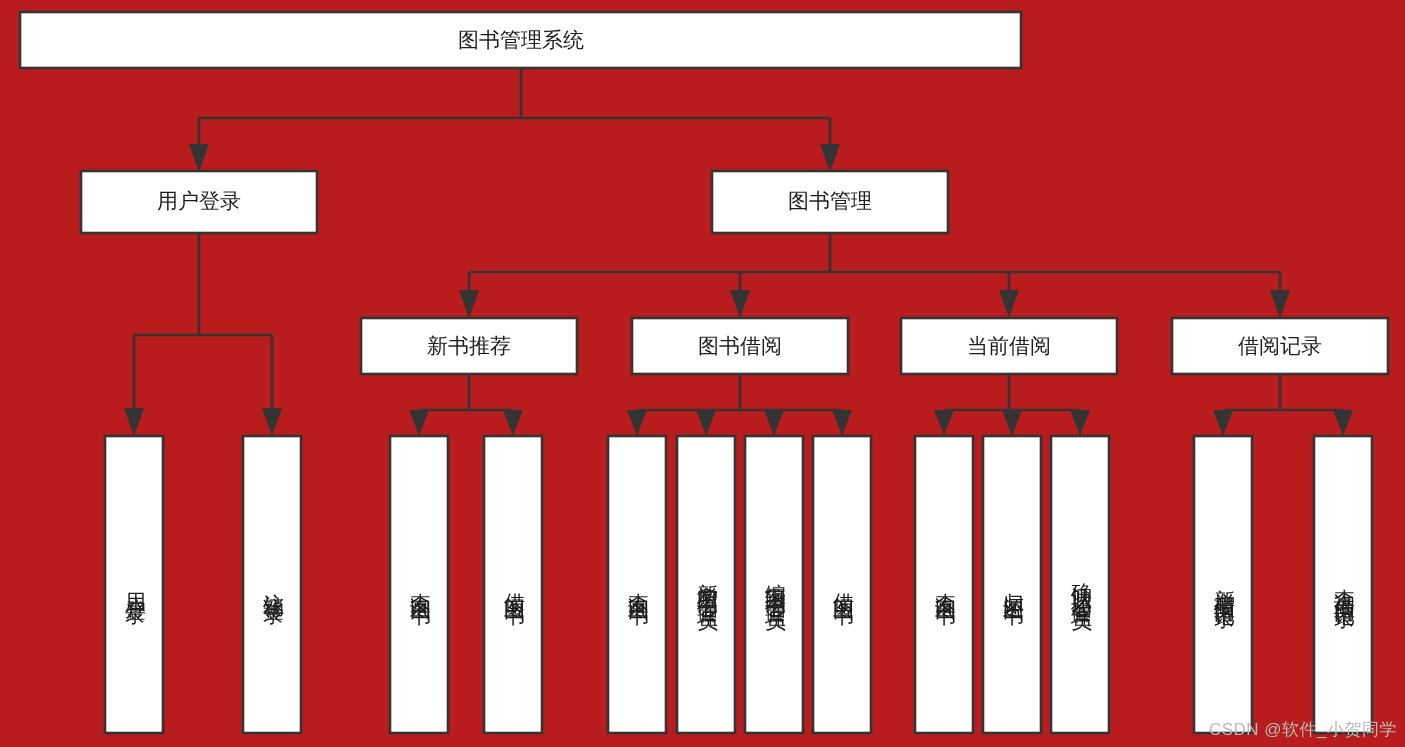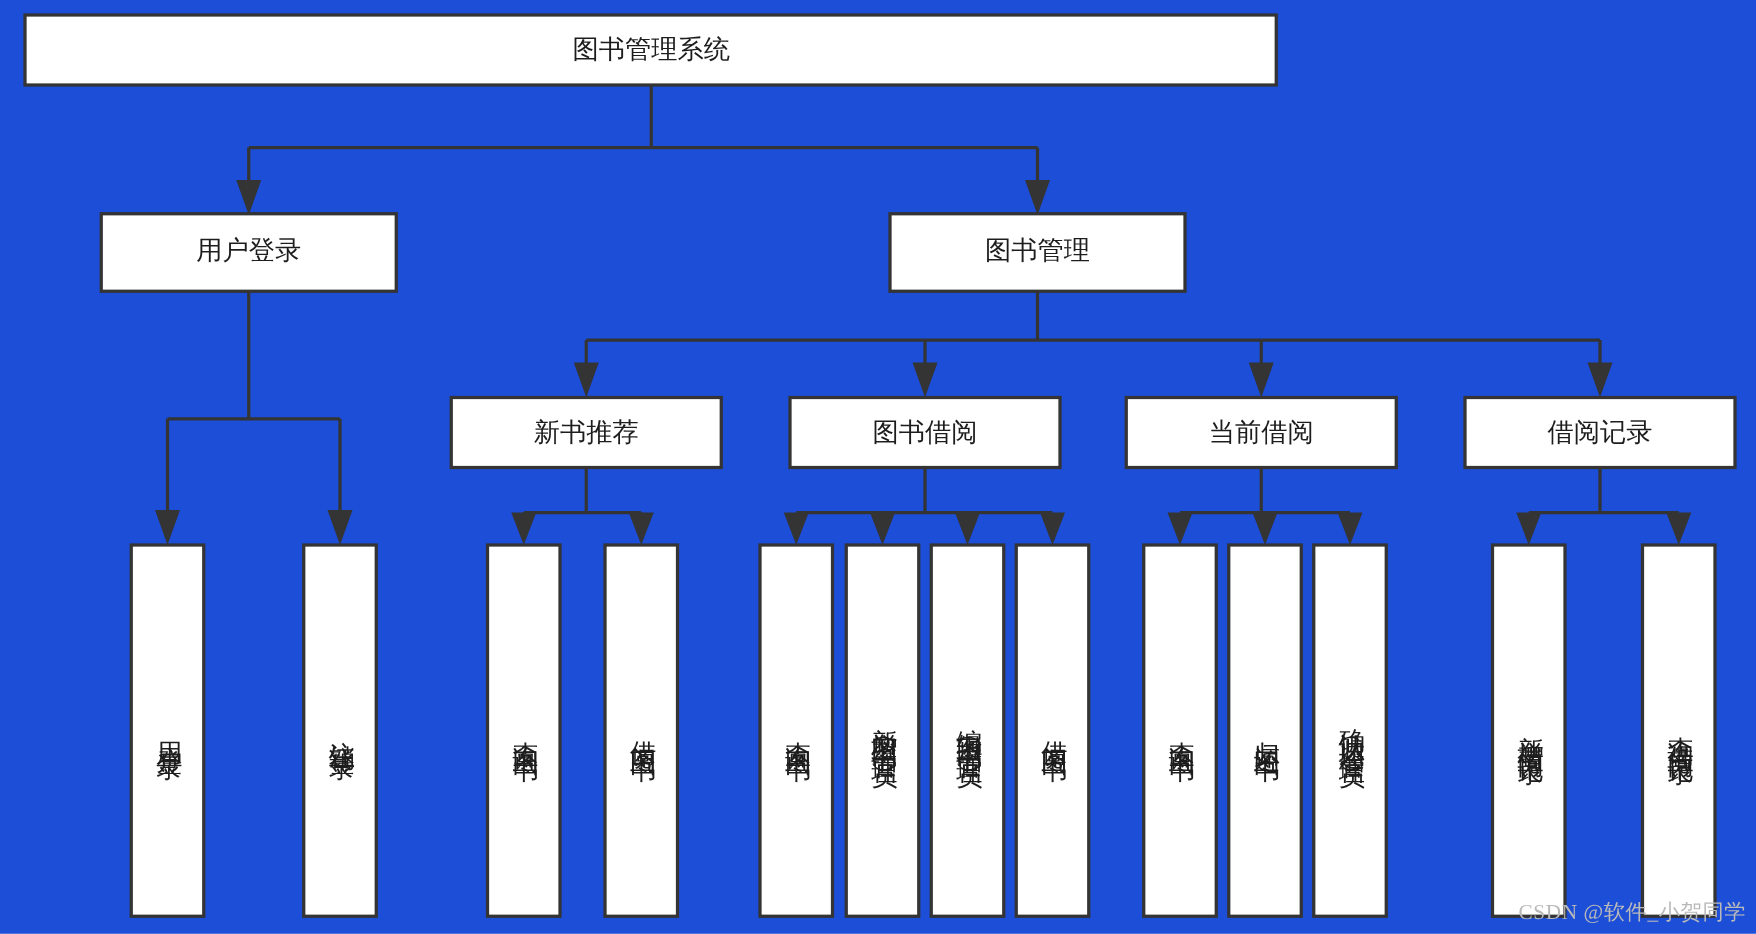--- a/index.html
+++ b/index.html
@@ -11,21 +11,21 @@
     width: 1405px;
     height: 747px;
     font-family: "Liberation Sans", "DejaVu Sans", sans-serif;
     overflow: hidden;
     position: relative;
   }
   #diagram-root {
     position: relative;
     width: 1405px;
     height: 747px;
-    background: #1d4ed8;
+    background: #b91c1c;
   }
   svg.chart-canvas {
     position: absolute;
     left: 0;
     top: 0;
     width: 1405px;
     height: 747px;
     display: block;
   }
   .node-box {
@@ -57,21 +57,21 @@
     fill: #1d1d1d;
     text-anchor: middle;
     dominant-baseline: middle;
     writing-mode: vertical-rl;
     letter-spacing: 4px;
   }
   .watermark-text {
     position: absolute;
     right: 8px;
     bottom: 6px;
-    font-family: Liberation Serif, serif;
+    font-family: Liberation Sans, sans-serif;
     font-size: 17px;
     color: #b9b9b9;
     letter-spacing: 0.5px;
     pointer-events: none;
     user-select: none;
   }
 </style>
 </head>
 <body>
 

